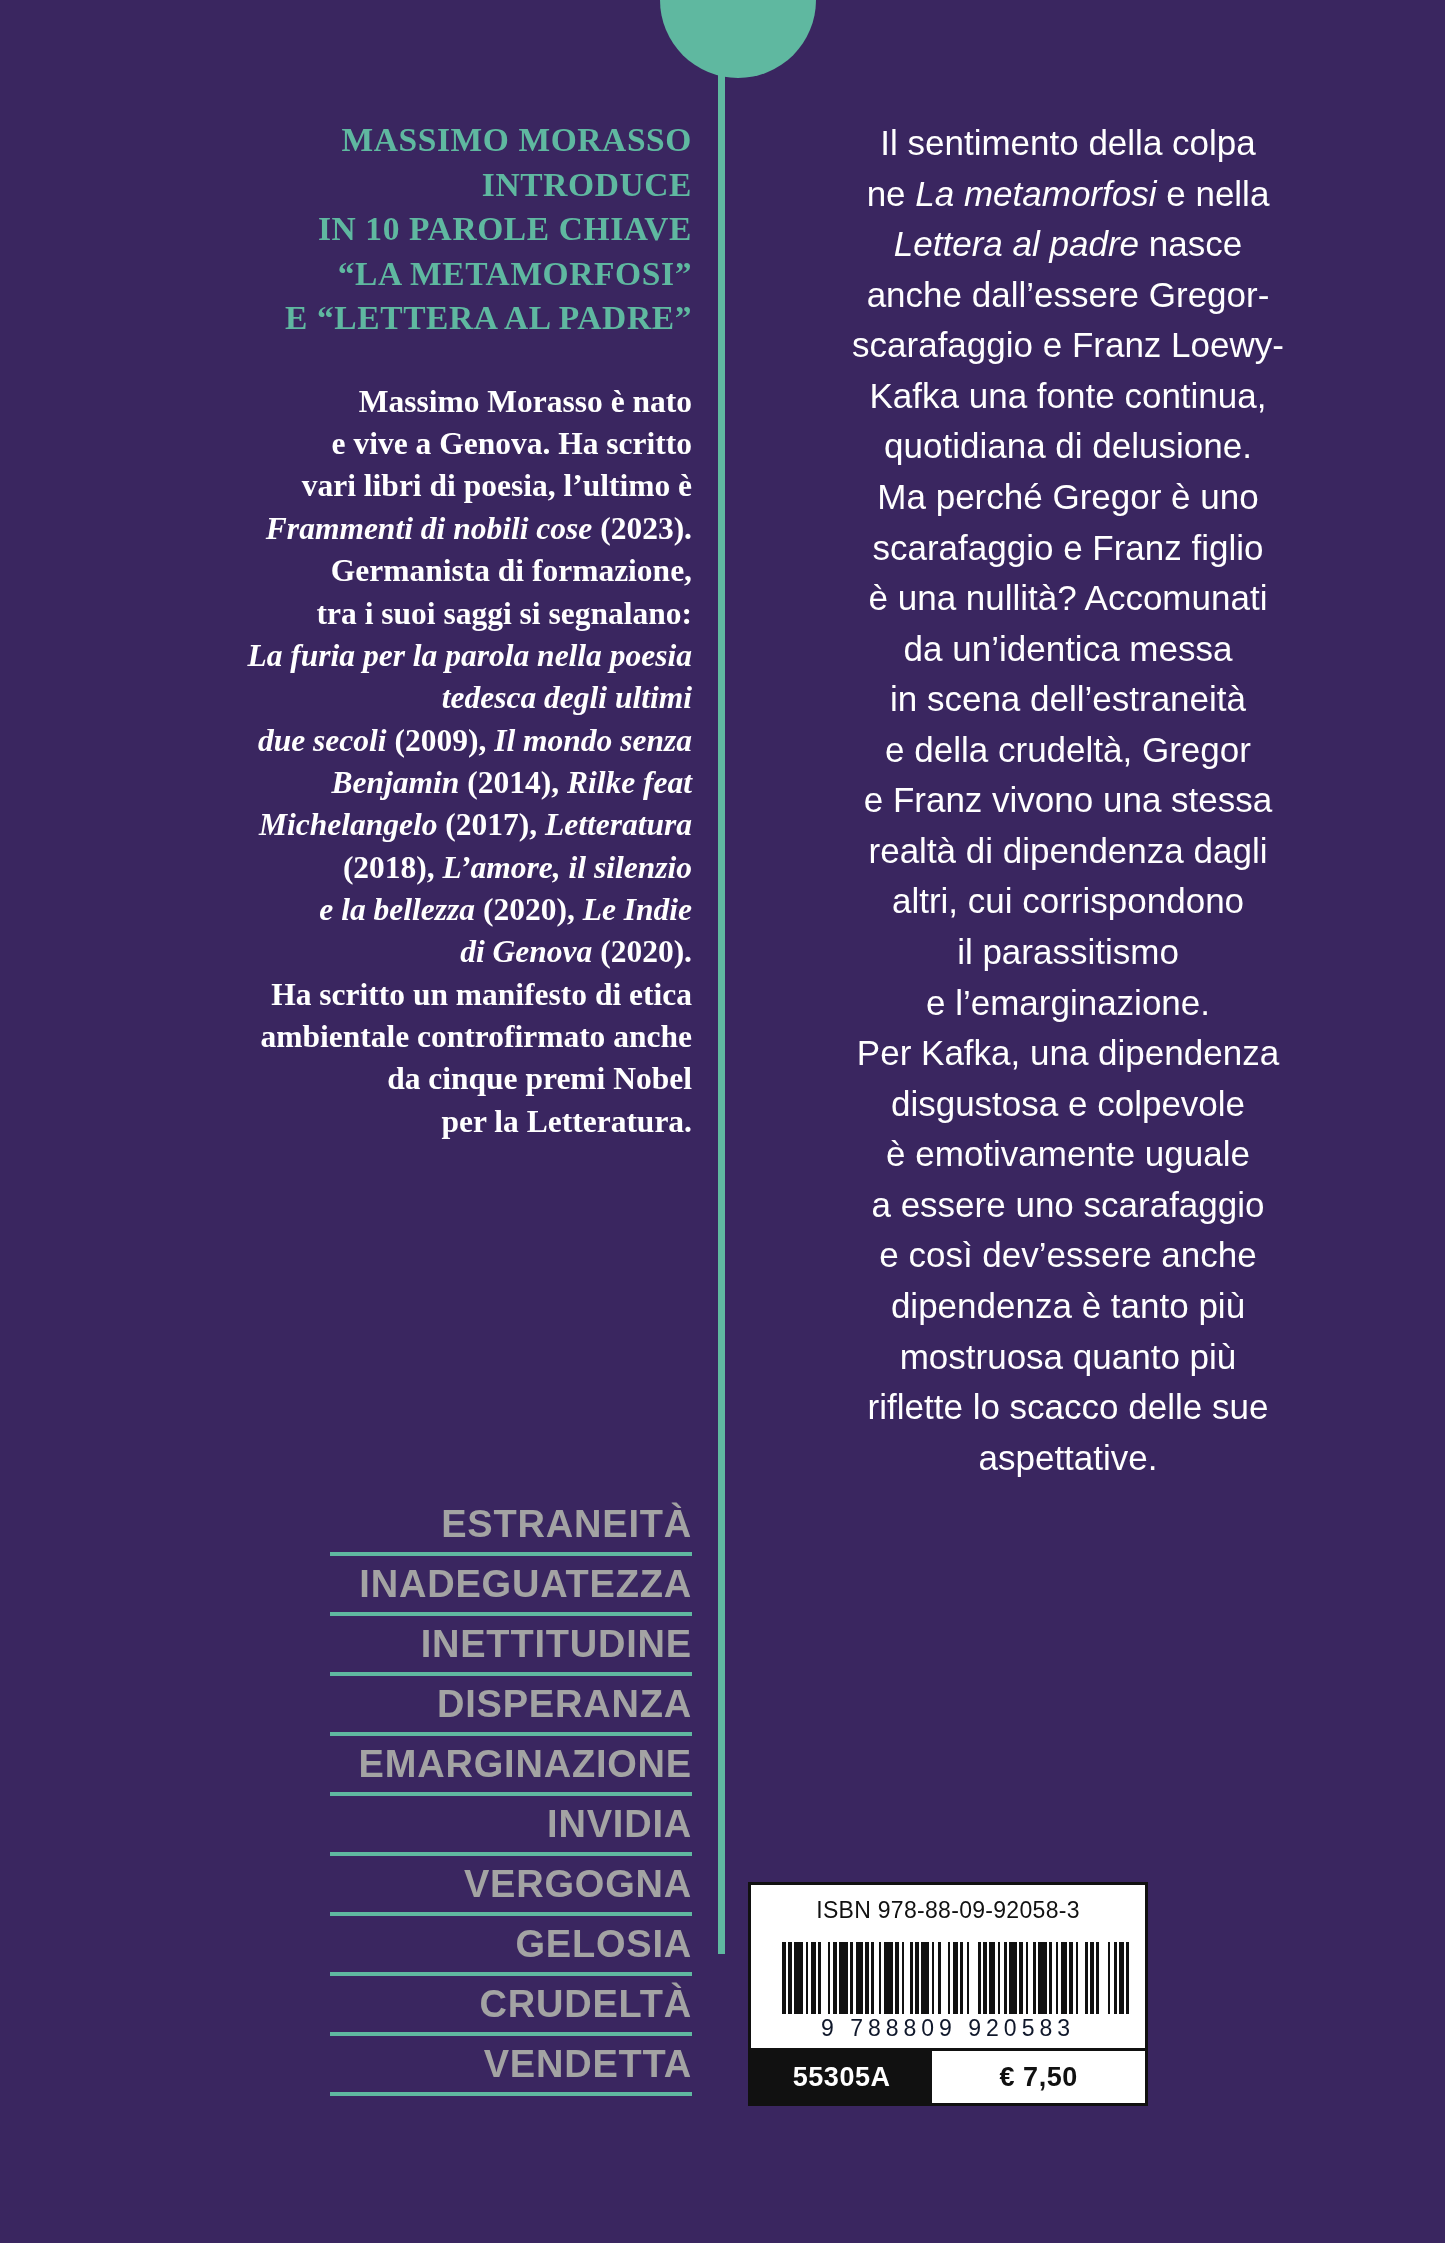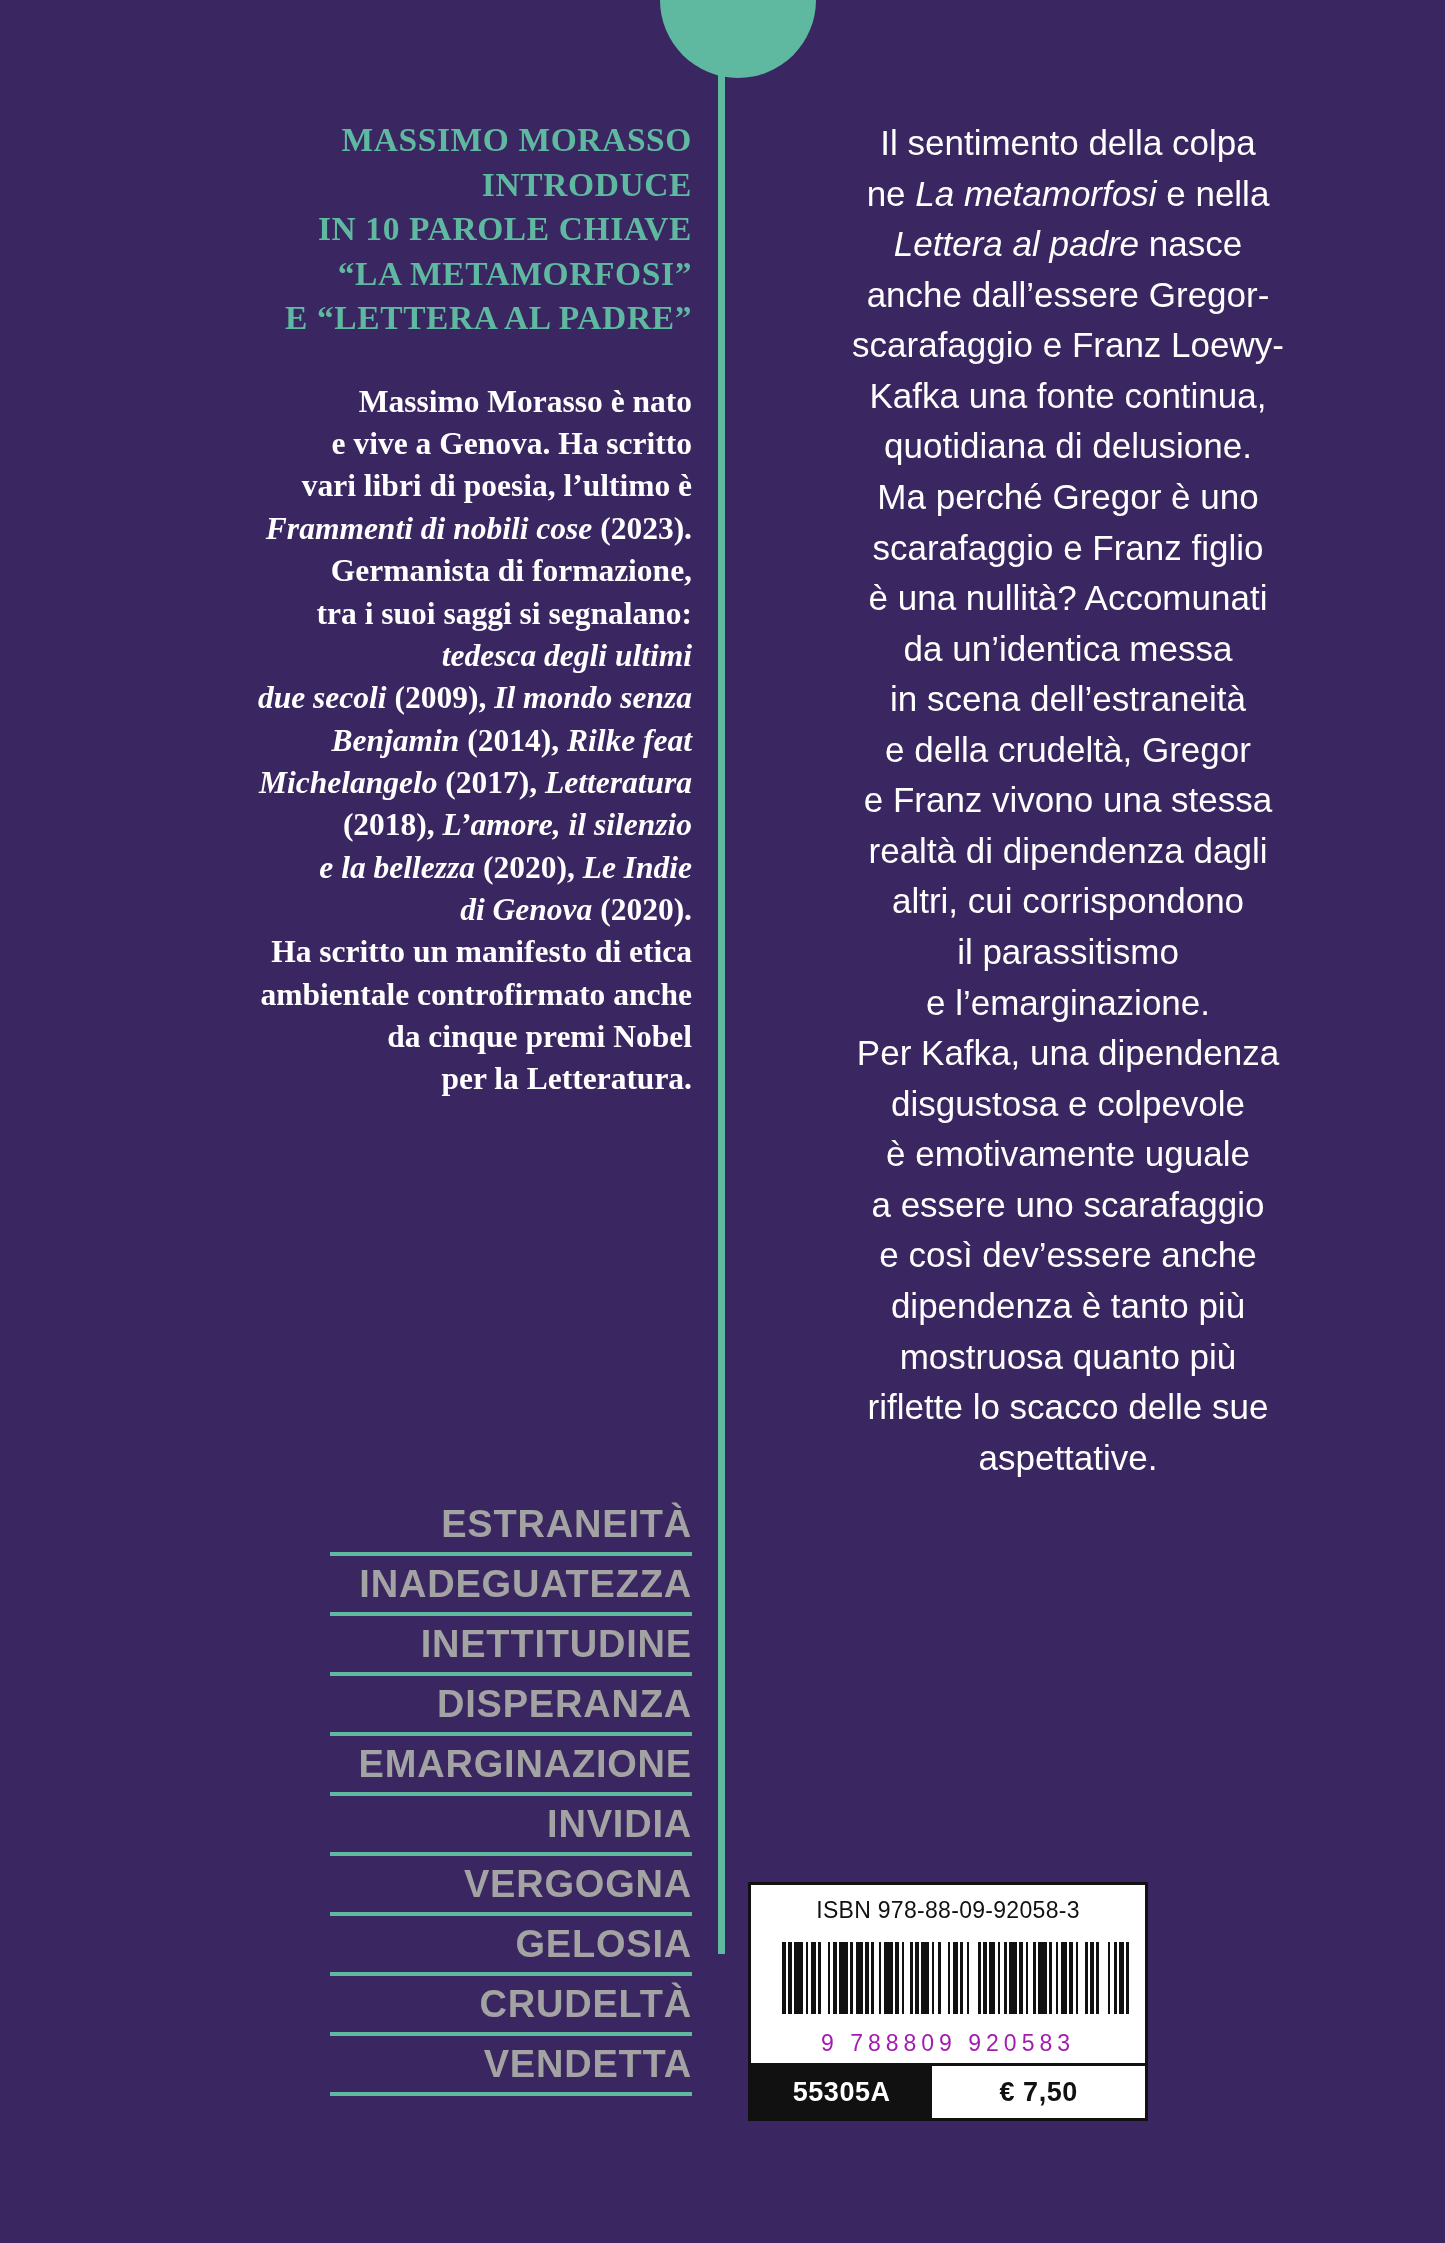--- a/index.html
+++ b/index.html
@@ -141,23 +141,23 @@
     align-items: flex-end;
     justify-content: center;
     height: 84px;
     gap: 0;
     padding-left: 18px;
   }
   .bc-bars span { display: block; background: #111111; }
   .bc-digits {
     font-family: "Liberation Sans", sans-serif;
     font-size: 23px;
-    color: #a21caf;
+    color: #0f172a;
     letter-spacing: 5px;
-    margin-top: 16px;
+    margin-top: 1px;
     display: block;
     text-align: center;
   }
   .bc-bottom {
     display: flex;
     border-top: 3px solid #111111;
     height: 52px;
   }
   .bc-code {
     flex: 1 1 46%;
@@ -200,20 +200,21 @@
         <span class="hl-line">“LA METAMORFOSI”</span>
         <span class="hl-line">E “LETTERA AL PADRE”</span>
       </div>
     <div class="bio" id="bio">
         <span class="bio-line"><span>Massimo Morasso è nato</span></span>
         <span class="bio-line"><span>e vive a Genova. Ha scritto</span></span>
         <span class="bio-line"><span>vari libri di poesia, l’ultimo è</span></span>
         <span class="bio-line"><i>Frammenti di nobili cose</i><span> (2023).</span></span>
         <span class="bio-line"><span>Germanista di formazione,</span></span>
         <span class="bio-line"><span>tra i suoi saggi si segnalano:</span></span>
+        <span class="bio-line"><i>La furia per la parola nella poesia</i></span>
         <span class="bio-line"><i>tedesca degli ultimi</i></span>
         <span class="bio-line"><i>due secoli</i><span> (2009), </span><i>Il mondo senza</i></span>
         <span class="bio-line"><i>Benjamin</i><span> (2014), </span><i>Rilke feat</i></span>
         <span class="bio-line"><i>Michelangelo</i><span> (2017), </span><i>Letteratura</i></span>
         <span class="bio-line"><span>(2018), </span><i>L’amore, il silenzio</i></span>
         <span class="bio-line"><i>e la bellezza</i><span> (2020), </span><i>Le Indie</i></span>
         <span class="bio-line"><i>di Genova</i><span> (2020).</span></span>
         <span class="bio-line"><span>Ha scritto un manifesto di etica</span></span>
         <span class="bio-line"><span>ambientale controfirmato anche</span></span>
         <span class="bio-line"><span>da cinque premi Nobel</span></span>

